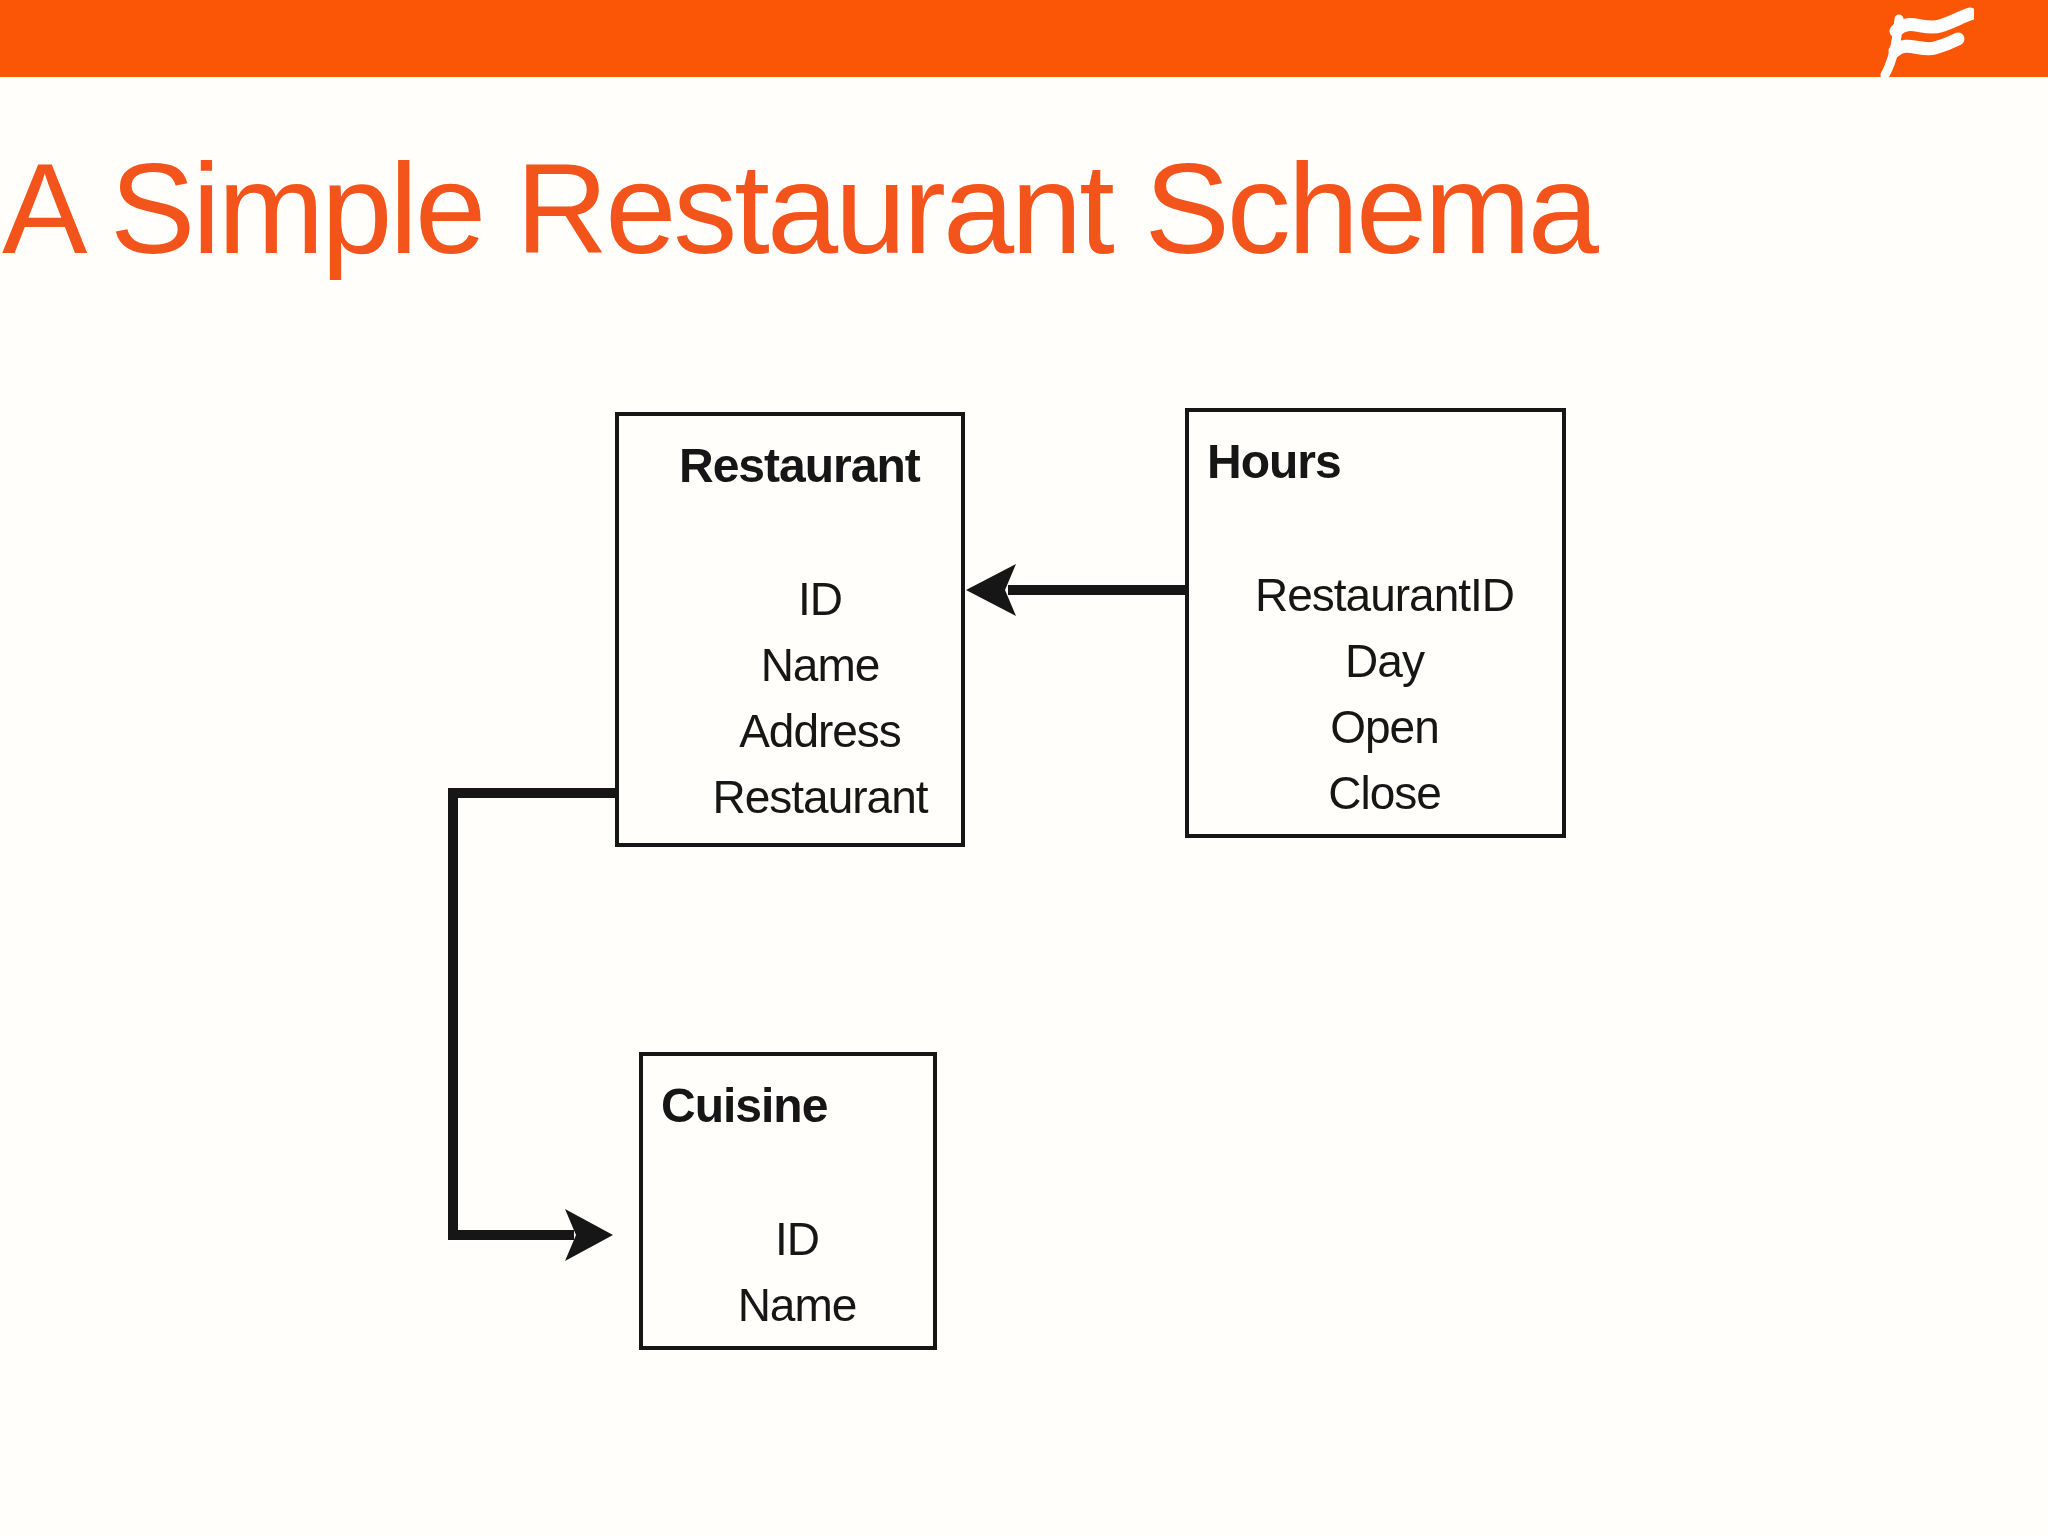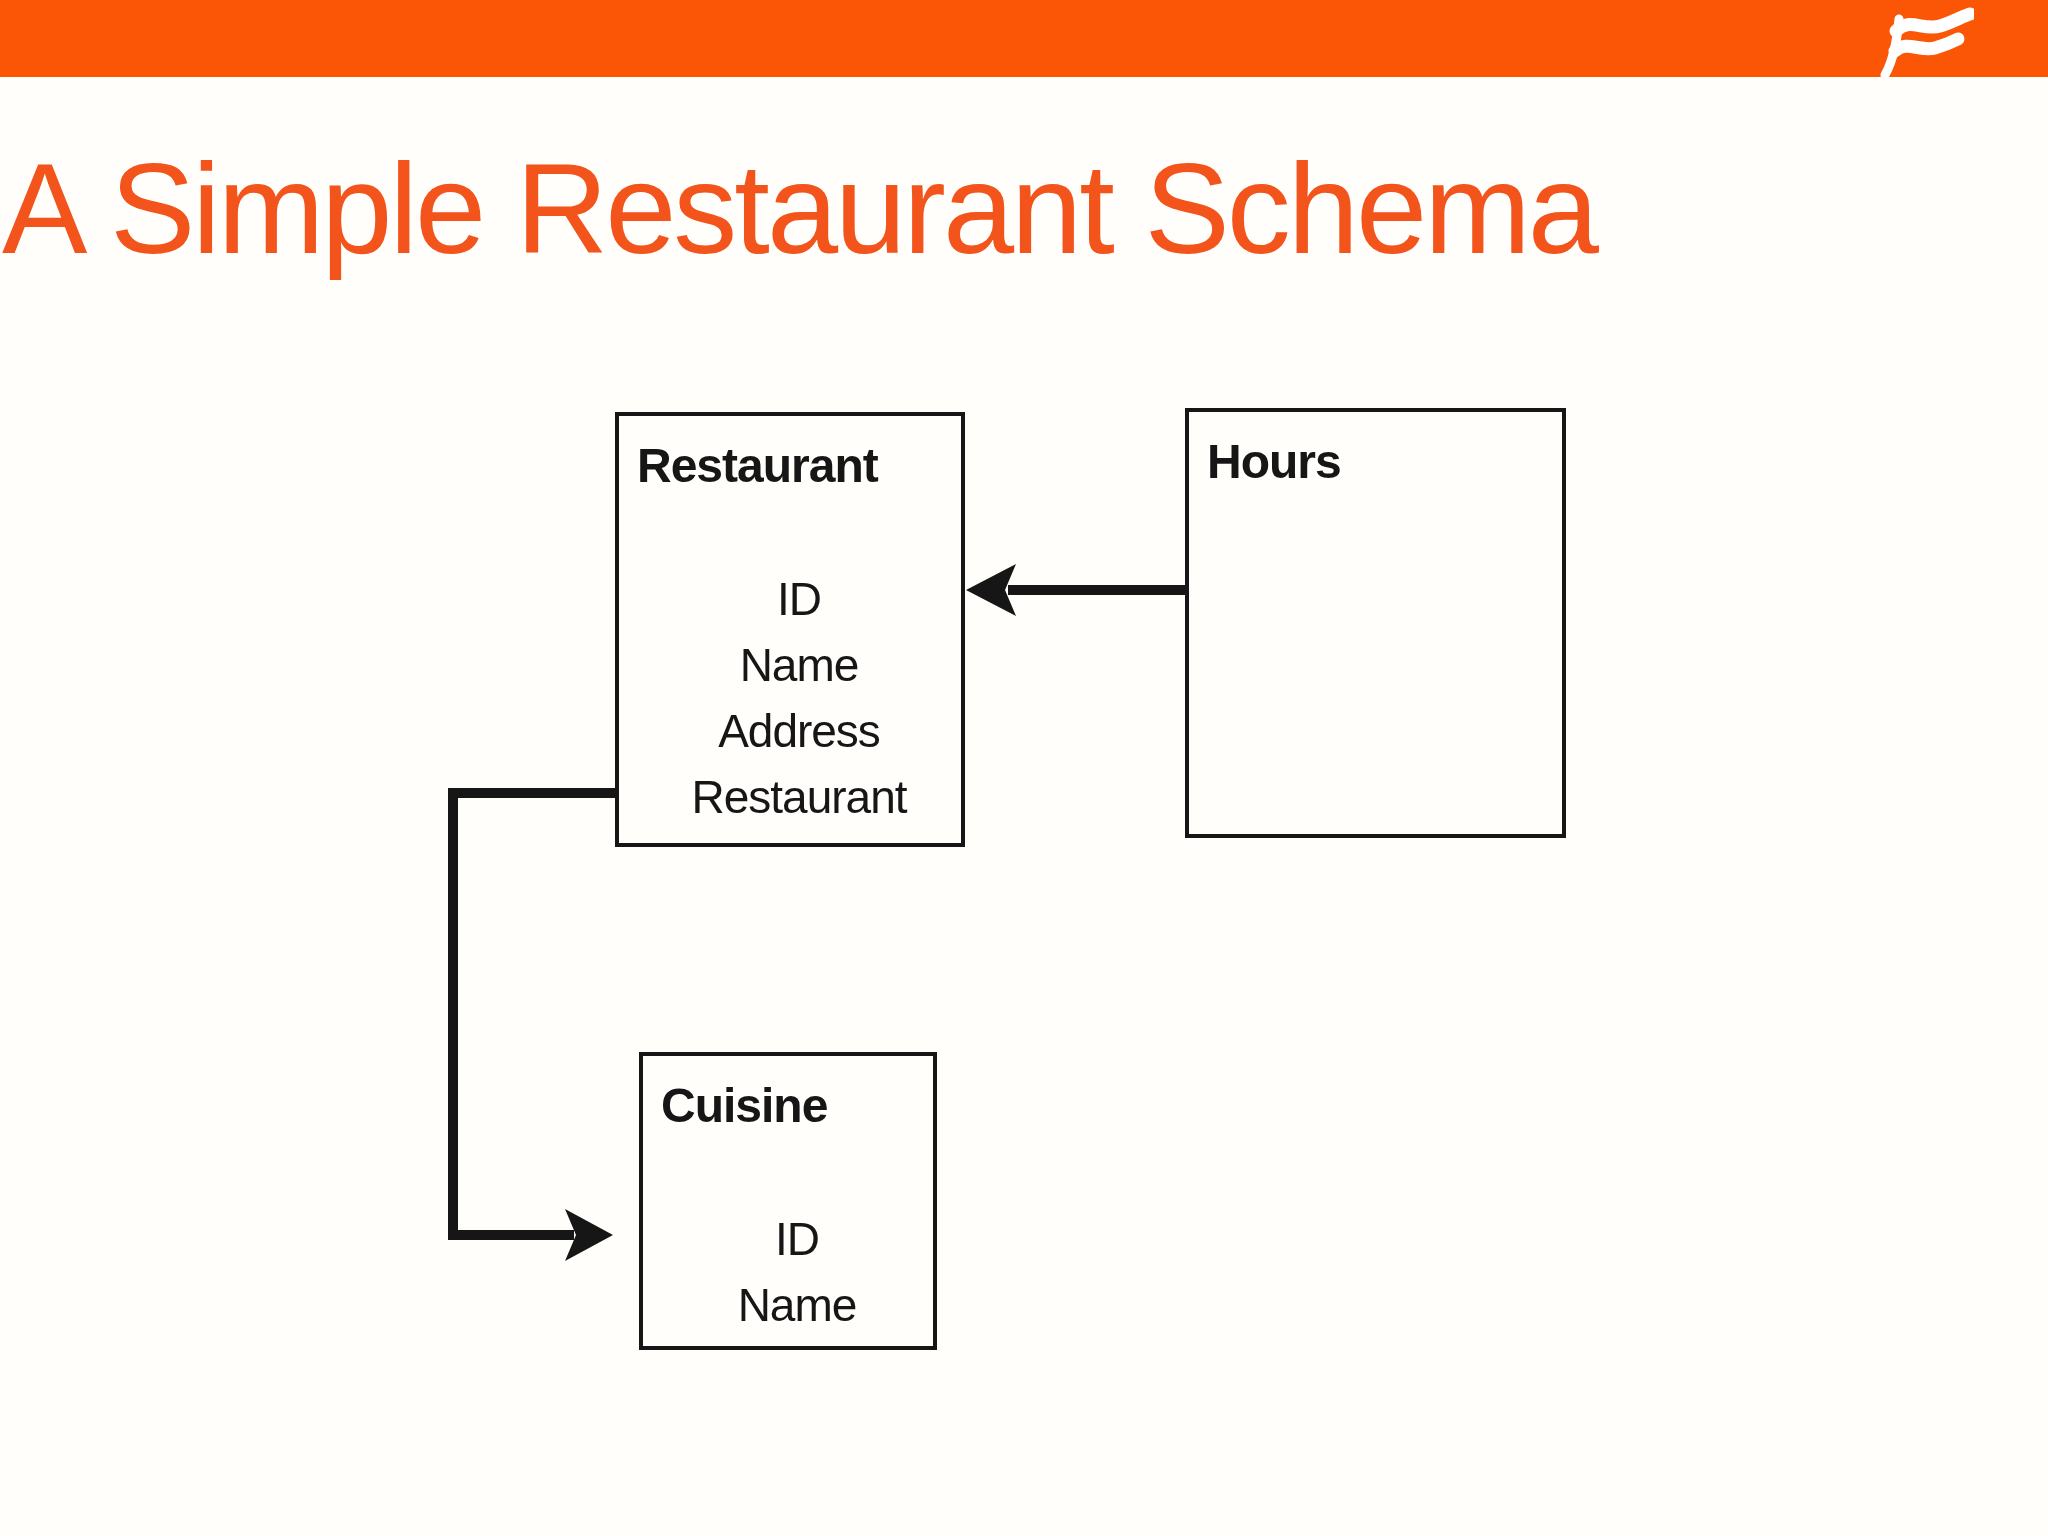--- a/index.html
+++ b/index.html
@@ -64,21 +64,21 @@
   .entity-fields {
     list-style: none;
     margin: 74px 0 0 0;
     padding: 0 0 0 18px;
     font-size: 46px;
     line-height: 66px;
     letter-spacing: -1px;
     text-align: center;
   }
 
-  .entity-restaurant { left: 615px; top: 412px;  width: 350px; height: 435px; }
+  .entity-restaurant { left: 615px; top: 412px;  width: 350px; height: 435px; padding-left: 42px; }
   .entity-hours      { left: 1185px; top: 408px; width: 381px; height: 430px; }
   .entity-cuisine    { left: 615px; top: 1052px; width: 298px; height: 298px; margin-left: 24px; }
 
   .arrows {
     position: absolute;
     left: 0; top: 0;
     width: 2048px; height: 1536px;
     pointer-events: none;
   }
   .arrows .stroke { stroke: var(--ink); stroke-width: 10; fill: none; }
@@ -106,20 +106,26 @@
       <ul class="entity-fields">
         <li>ID</li>
         <li>Name</li>
         <li>Address</li>
         <li>Restaurant</li>
       </ul>
     </div>
 
     <div class="entity entity-hours">
       <div class="entity-name">Hours</div>
+      <ul class="entity-fields">
+        <li>RestaurantID</li>
+        <li>Day</li>
+        <li>Open</li>
+        <li>Close</li>
+      </ul>
     </div>
 
     <div class="entity entity-cuisine">
       <div class="entity-name">Cuisine</div>
       <ul class="entity-fields">
         <li>ID</li>
         <li>Name</li>
       </ul>
     </div>
 

